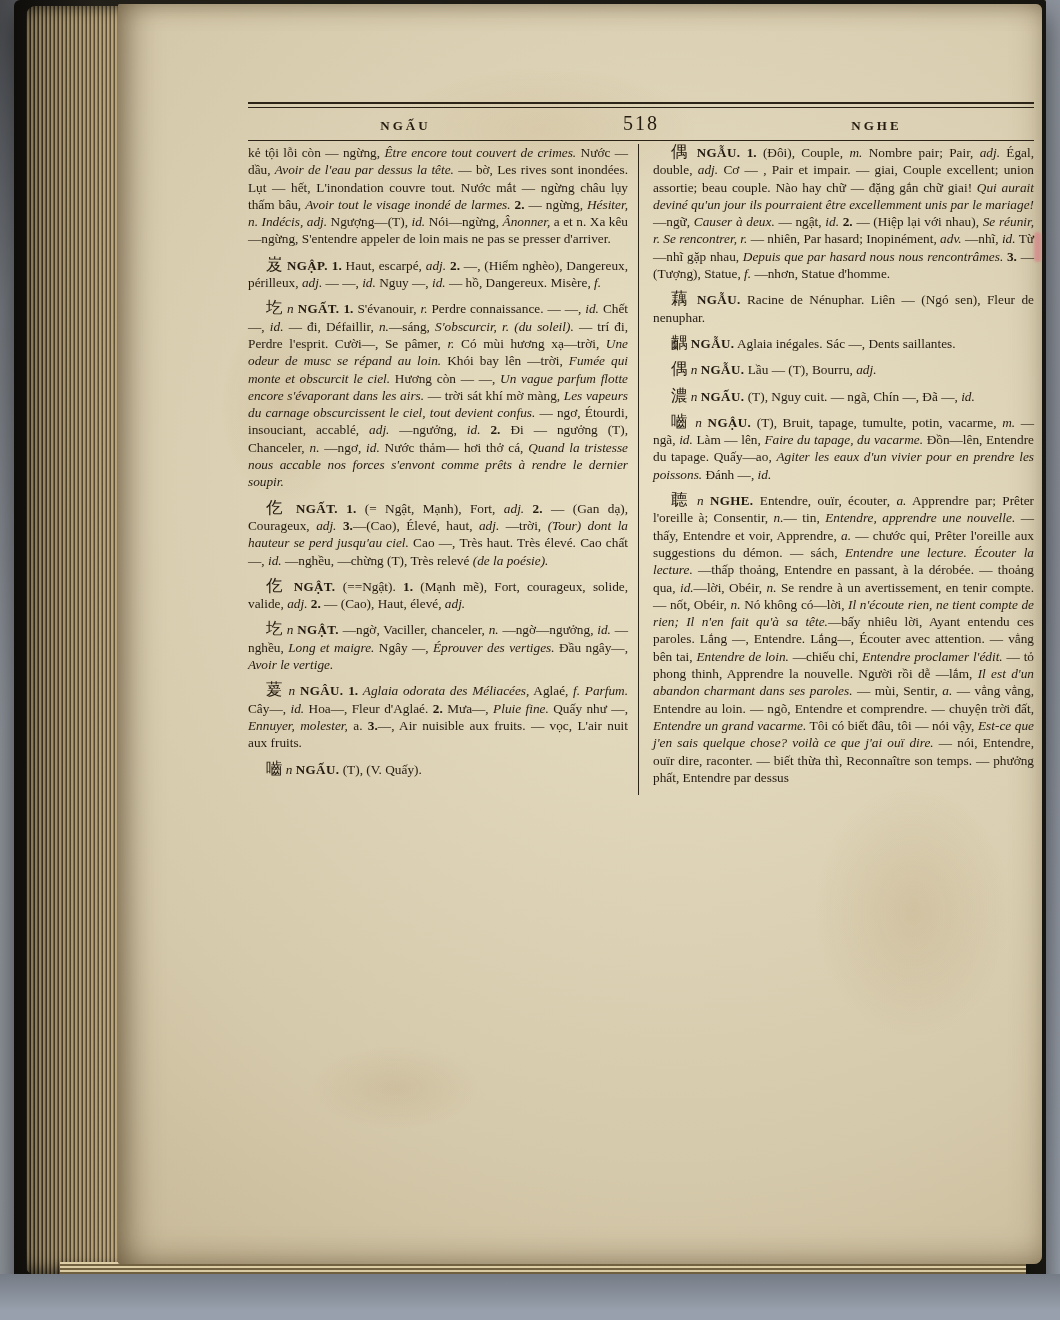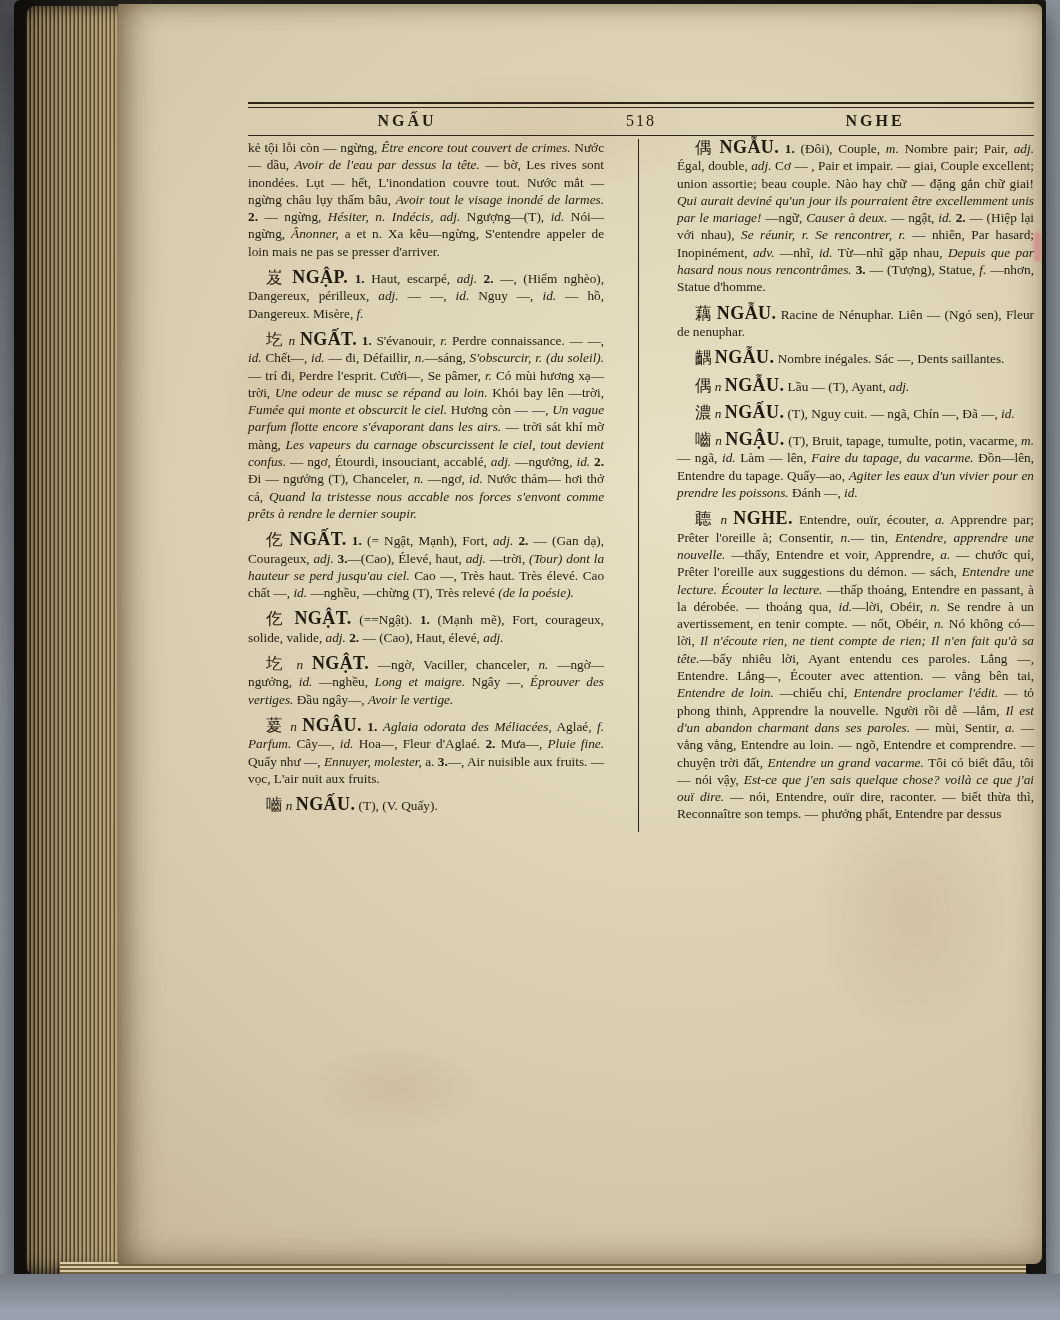--- a/index.html
+++ b/index.html
@@ -67,37 +67,37 @@
   }
   .rule { background: #2c2417; width: 100%; }
   .rule-a { height: 2px; }
   .rule-gap { height: 3px; }
   .rule-b { height: 1px; }
   .header-row {
     display: grid; grid-template-columns: 1fr auto 1fr;
     align-items: baseline; padding: 4px 0 5px 0;
   }
   .running-head {
-    font-size: 16px; font-weight: bold; letter-spacing: 3px; text-align: center;
+    font-size: 13px; font-weight: bold; letter-spacing: 3px; text-align: center;
   }
   .page-number {
-    font-size: 16px; letter-spacing: 2px; text-align: left; padding: 0 60px;
+    font-size: 20px; letter-spacing: 2px; text-align: left; padding: 0 60px;
   }
-  .columns { display: flex; margin-top: 3px; align-items: stretch; gap: 24px; }
+  .columns { display: flex; margin-top: 3px; align-items: stretch; }
   .column {
     text-align: justify; font-size: 13.3px; line-height: 17.3px; color: #241b10;
   }
   .column.left  { width: 390px; padding-right: 10px; }
   .column-divider { width: 1px; background: #2c2417; }
   .column.right { width: 395px; padding-left: 14px; }
   .entry { margin: 0 0 9px 0; text-indent: 18px; }
   .entry.no-indent { text-indent: 0; }
   .seg-i { font-style: italic; }
   .seg-b { font-weight: bold; }
-  .seg-h { font-weight: bold; font-size: 18px; letter-spacing: 0.4px; }
+  .seg-h { font-weight: bold; font-size: 13px; letter-spacing: 0.4px; }
   .seg-c { font-size: 16.5px; line-height: 1; }
   .seg-n { font-style: italic; }
 </style>
 </head>
 <body>
 
 <div class="photo">
   <div class="book-cover"></div>
   <div class="page-edges-left"></div>
   <div class="page-edges-bottom"></div>
@@ -127,22 +127,22 @@
             <p class="entry"><span class="seg-c">仡</span><span class="seg-r"> </span><span class="seg-h">NGẤT.</span><span class="seg-r"> </span><span class="seg-b">1.</span><span class="seg-r"> (= Ngật, Mạnh), Fort, </span><span class="seg-i">adj.</span><span class="seg-r"> </span><span class="seg-b">2.</span><span class="seg-r"> — (Gan dạ), Courageux, </span><span class="seg-i">adj.</span><span class="seg-b"> 3.</span><span class="seg-r">—(Cao), Élevé, haut, </span><span class="seg-i">adj.</span><span class="seg-r"> —trời, </span><span class="seg-i">(Tour) dont la hauteur se perd jusqu'au ciel.</span><span class="seg-r"> Cao —, Très haut. Très élevé. Cao chất —, </span><span class="seg-i">id.</span><span class="seg-r"> —nghều, —chừng (T), Très relevé </span><span class="seg-i">(de la poésie).</span></p>
             <p class="entry"><span class="seg-c">仡</span><span class="seg-r"> </span><span class="seg-h">NGẬT.</span><span class="seg-r"> (==Ngật). </span><span class="seg-b">1.</span><span class="seg-r"> (Mạnh mẽ), Fort, courageux, solide, valide, </span><span class="seg-i">adj.</span><span class="seg-r"> </span><span class="seg-b">2.</span><span class="seg-r"> — (Cao), Haut, élevé, </span><span class="seg-i">adj.</span></p>
             <p class="entry"><span class="seg-c">圪</span><span class="seg-n"> n </span><span class="seg-h">NGẬT.</span><span class="seg-r"> —ngờ, Vaciller, chanceler, </span><span class="seg-i">n.</span><span class="seg-r"> —ngờ—ngưởng, </span><span class="seg-i">id.</span><span class="seg-r"> —nghều, </span><span class="seg-i">Long et maigre.</span><span class="seg-r"> Ngây —, </span><span class="seg-i">Éprouver des vertiges.</span><span class="seg-r"> Đầu ngây—, </span><span class="seg-i">Avoir le vertige.</span></p>
             <p class="entry"><span class="seg-c">萲</span><span class="seg-n"> n </span><span class="seg-h">NGÂU.</span><span class="seg-r"> </span><span class="seg-b">1.</span><span class="seg-r"> </span><span class="seg-i">Aglaia odorata des Méliacées,</span><span class="seg-r"> Aglaé, </span><span class="seg-i">f. Parfum.</span><span class="seg-r"> Cây—, </span><span class="seg-i">id.</span><span class="seg-r"> Hoa—, Fleur d'Aglaé. </span><span class="seg-b">2.</span><span class="seg-r"> Mưa—, </span><span class="seg-i">Pluie fine.</span><span class="seg-r"> Quấy như —, </span><span class="seg-i">Ennuyer, molester,</span><span class="seg-r"> a. </span><span class="seg-b">3.</span><span class="seg-r">—, Air nuisible aux fruits. — vọc, L'air nuit aux fruits.</span></p>
             <p class="entry"><span class="seg-c">嚙</span><span class="seg-n"> n </span><span class="seg-h">NGẤU.</span><span class="seg-r"> (T), (V. Quấy).</span></p>
           </div>
         <div class="column-divider"></div>
         <div class="column right" id="col-right">
             <p class="entry"><span class="seg-c">偶</span><span class="seg-r"> </span><span class="seg-h">NGẪU.</span><span class="seg-r"> </span><span class="seg-b">1.</span><span class="seg-r"> (Đôi), Couple, </span><span class="seg-i">m.</span><span class="seg-r"> Nombre pair; Pair, </span><span class="seg-i">adj.</span><span class="seg-r"> Égal, double, </span><span class="seg-i">adj.</span><span class="seg-r"> Cơ — , Pair et impair. — giai, Couple excellent; union assortie; beau couple. Nào hay chữ — đặng gắn chữ giai! </span><span class="seg-i">Qui aurait deviné qu'un jour ils pourraient être excellemment unis par le mariage!</span><span class="seg-r"> —ngữ, </span><span class="seg-i">Causer à deux.</span><span class="seg-r"> — ngật, </span><span class="seg-i">id.</span><span class="seg-r"> </span><span class="seg-b">2.</span><span class="seg-r"> — (Hiệp lại với nhau), </span><span class="seg-i">Se réunir, r.</span><span class="seg-r"> </span><span class="seg-i">Se rencontrer, r.</span><span class="seg-r"> — nhiên, Par hasard; Inopinément, </span><span class="seg-i">adv.</span><span class="seg-r"> —nhĩ, </span><span class="seg-i">id.</span><span class="seg-r"> Từ—nhĩ gặp nhau, </span><span class="seg-i">Depuis que par hasard nous nous rencontrâmes.</span><span class="seg-r"> </span><span class="seg-b">3.</span><span class="seg-r"> — (Tượng), Statue, </span><span class="seg-i">f.</span><span class="seg-r"> —nhơn, Statue d'homme.</span></p>
             <p class="entry"><span class="seg-c">藕</span><span class="seg-r"> </span><span class="seg-h">NGẪU.</span><span class="seg-r"> Racine de Nénuphar. Liên — (Ngó sen), Fleur de nenuphar.</span></p>
-            <p class="entry"><span class="seg-c">齵</span><span class="seg-r"> </span><span class="seg-h">NGẪU.</span><span class="seg-r"> Nombre inégales. Sác —, Dents saillantes.</span></p>
-            <p class="entry"><span class="seg-c">偶</span><span class="seg-n"> n </span><span class="seg-h">NGẪU.</span><span class="seg-r"> Lầu — (T), Ayant, </span><span class="seg-i">adj.</span></p>
+            <p class="entry"><span class="seg-c">齵</span><span class="seg-r"> </span><span class="seg-h">NGẪU.</span><span class="seg-r"> Aglaia inégales. Sác —, Dents saillantes.</span></p>
+            <p class="entry"><span class="seg-c">偶</span><span class="seg-n"> n </span><span class="seg-h">NGẪU.</span><span class="seg-r"> Lầu — (T), Bourru, </span><span class="seg-i">adj.</span></p>
             <p class="entry"><span class="seg-c">濃</span><span class="seg-n"> n </span><span class="seg-h">NGẤU.</span><span class="seg-r"> (T), Nguy cuit. — ngã, Chín —, Đã —, </span><span class="seg-i">id.</span></p>
             <p class="entry"><span class="seg-c">嚙</span><span class="seg-n"> n </span><span class="seg-h">NGẬU.</span><span class="seg-r"> (T), Bruit, tapage, tumulte, potin, vacarme, </span><span class="seg-i">m.</span><span class="seg-r"> — ngã, </span><span class="seg-i">id.</span><span class="seg-r"> Làm — lên, </span><span class="seg-i">Faire du tapage, du vacarme.</span><span class="seg-r"> Đồn—lên, Entendre du tapage. Quấy—ao, </span><span class="seg-i">Agiter les eaux d'un vivier pour en prendre les poissons.</span><span class="seg-r"> Đánh —, </span><span class="seg-i">id.</span></p>
             <p class="entry"><span class="seg-c">聼</span><span class="seg-n"> n </span><span class="seg-h">NGHE.</span><span class="seg-r"> Entendre, ouïr, écouter, </span><span class="seg-i">a.</span><span class="seg-r"> Apprendre par; Prêter l'oreille à; Consentir, </span><span class="seg-i">n.</span><span class="seg-r">— tin, </span><span class="seg-i">Entendre, apprendre une nouvelle.</span><span class="seg-r"> —thấy, Entendre et voir, Apprendre, </span><span class="seg-i">a.</span><span class="seg-r"> — chước quỉ, Prêter l'oreille aux suggestions du démon. — sách, </span><span class="seg-i">Entendre une lecture. Écouter la lecture.</span><span class="seg-r"> —thấp thoảng, Entendre en passant, à la dérobée. — thoảng qua, </span><span class="seg-i">id.</span><span class="seg-r">—lời, Obéir, </span><span class="seg-i">n.</span><span class="seg-r"> Se rendre à un avertissement, en tenir compte. — nốt, Obéir, </span><span class="seg-i">n.</span><span class="seg-r"> Nó không có—lời, </span><span class="seg-i">Il n'écoute rien, ne tient compte de rien; Il n'en fait qu'à sa tête.</span><span class="seg-r">—bấy nhiêu lời, Ayant entendu ces paroles. Lắng —, Entendre. Lắng—, Écouter avec attention. — vẳng bên tai, </span><span class="seg-i">Entendre de loin.</span><span class="seg-r"> —chiếu chỉ, </span><span class="seg-i">Entendre proclamer l'édit.</span><span class="seg-r"> — tỏ phong thinh, Apprendre la nouvelle. Người rồi dễ —lắm, </span><span class="seg-i">Il est d'un abandon charmant dans ses paroles.</span><span class="seg-r"> — mùi, Sentir, </span><span class="seg-i">a.</span><span class="seg-r"> — vẳng vẳng, Entendre au loin. — ngõ, Entendre et comprendre. — chuyện trời đất, </span><span class="seg-i">Entendre un grand vacarme.</span><span class="seg-r"> Tôi có biết đâu, tôi — nói vậy, </span><span class="seg-i">Est-ce que j'en sais quelque chose? voilà ce que j'ai ouï dire.</span><span class="seg-r"> — nói, Entendre, ouïr dire, raconter. — biết thừa thì, Reconnaître son temps. — phưởng phất, Entendre par dessus</span></p>
           </div>
       </div>
     </div>
   </div>
 
   <div class="floor"></div>
 </div>

